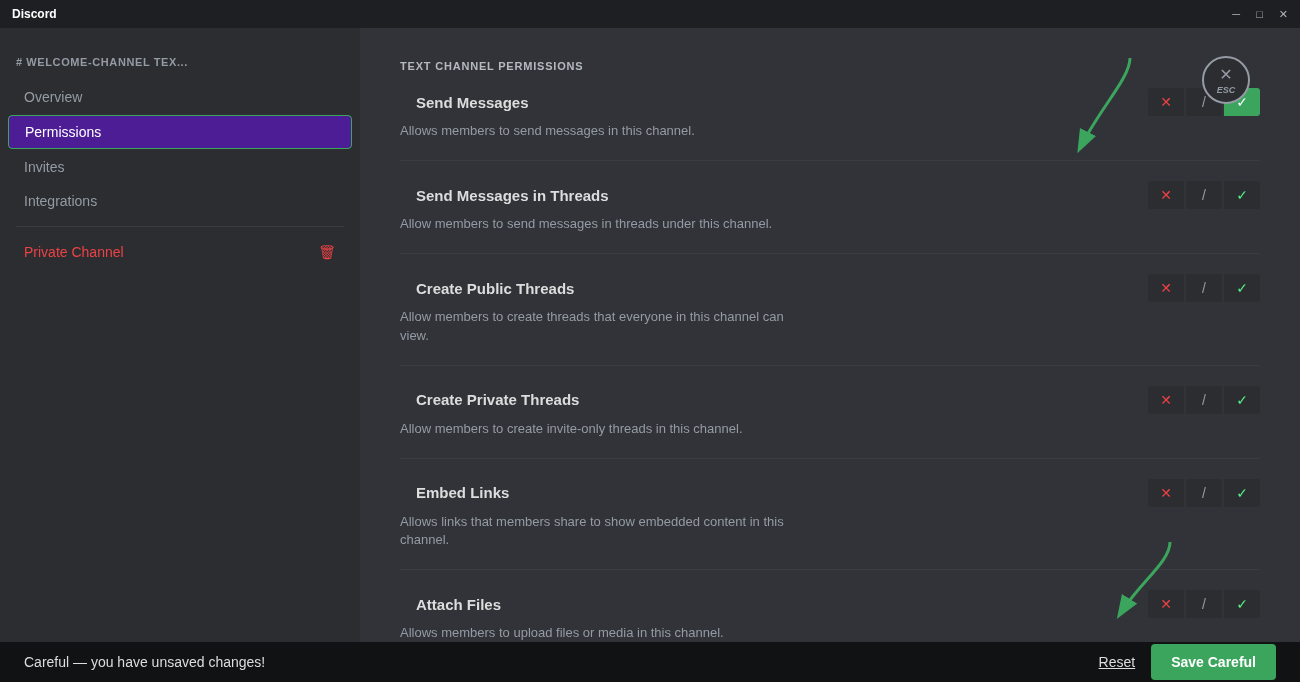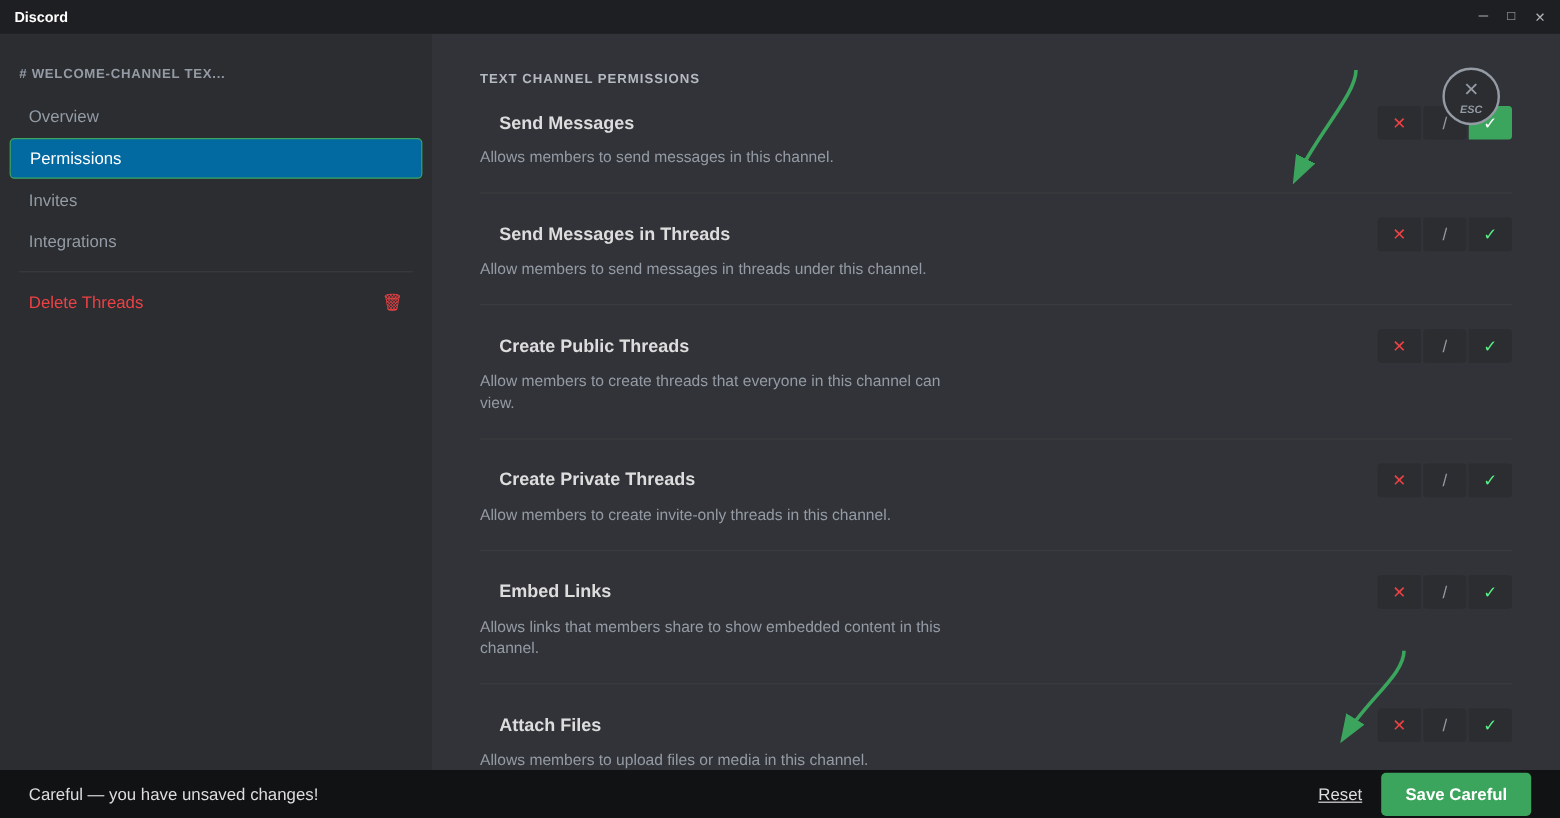--- a/index.html
+++ b/index.html
@@ -68,21 +68,21 @@
     .nav-item {
       padding: 8px 16px;
       color: #949ba4;
       font-size: 14px;
       font-weight: 500;
       cursor: pointer;
       border-radius: 4px;
       margin: 1px 8px;
     }
     .nav-item.active {
-      background: #0369a1;
+      background: #4c1d95;
       color: #fff;
       border: 1.5px solid #3ba55d;
     }
 
     .nav-divider {
       height: 1px;
       background: #3a3c40;
       margin: 8px 16px;
     }
 
@@ -255,21 +255,21 @@
     <div class="channel-name"># welcome-channel tex...</div>
 
     <div class="nav-item">Overview</div>
     <div class="nav-item active">Permissions</div>
     <div class="nav-item">Invites</div>
     <div class="nav-item">Integrations</div>
 
     <div class="nav-divider"></div>
 
     <div class="nav-item-danger">
-      <span>Delete Threads</span>
+      <span>Private Channel</span>
       <span>🗑</span>
     </div>
   </div>
 
   <div class="content-area">
 
     <svg class="arrow" style="position:absolute; top:30px; right:130px; width:100px; height:100px; z-index:5; pointer-events:none;">
       <defs>
         <marker id="arrowhead-top" markerWidth="8" markerHeight="8" refX="6" refY="3" orient="auto">
           <path d="M0,0 L0,6 L8,3 z" fill="#3ba55d"></path>

